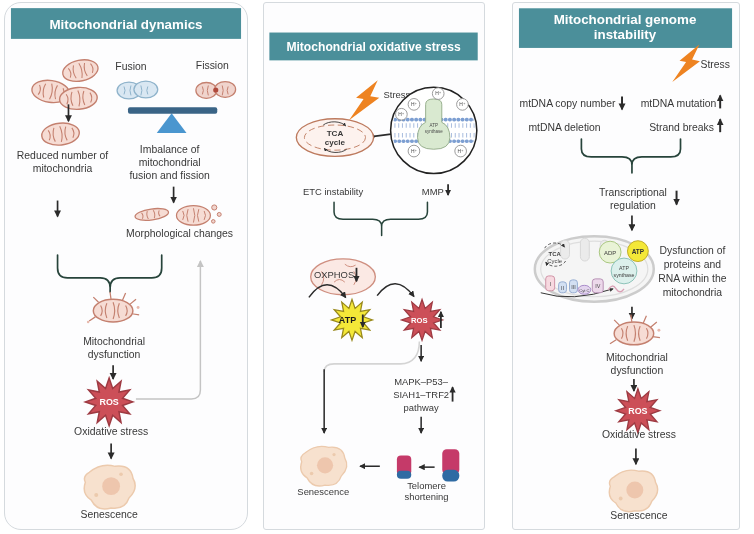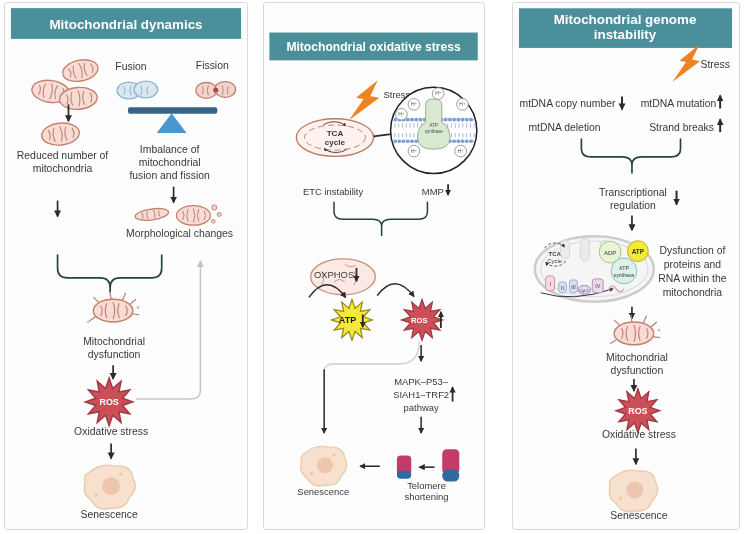--- a/index.html
+++ b/index.html
@@ -1,20 +1,20 @@
 <!DOCTYPE html>
 <html><head>
 <meta charset="utf-8">
 <style>
   html,body{margin:0;padding:0;background:#ffffff;}
   body{width:754px;height:534px;position:relative;overflow:hidden;
        font-family:"Liberation Sans","DejaVu Sans",sans-serif;}
   .card{position:absolute;top:2px;height:528px;background:#fdfdfe;
         border:1px solid #d5dade;border-radius:3px;box-sizing:border-box;}
-  #card1{left:4px;width:244px;}
+  #card1{left:4px;width:244px;border-radius:17px;}
   #card2{left:263px;width:222px;}
   #card3{left:512px;width:228px;}
   .card svg{display:block;width:100%;height:100%;}
   text{text-anchor:middle;fill:#383838;}
   .t  {font-size:10.5px;}
   .tb {font-size:13.5px;font-weight:bold;fill:#ffffff;}
   .ts {font-size:9px;font-weight:bold;}
   .tt {font-size:5.5px;fill:#4a4a4a;}
   .t6 {font-size:6px;fill:#3d3d3d;}
   .tw {font-size:9px;font-weight:bold;fill:#ffffff;}

